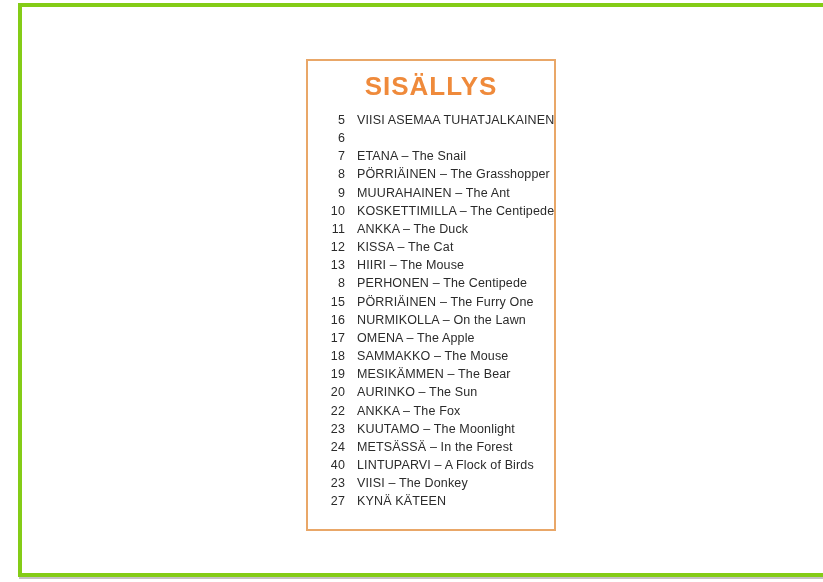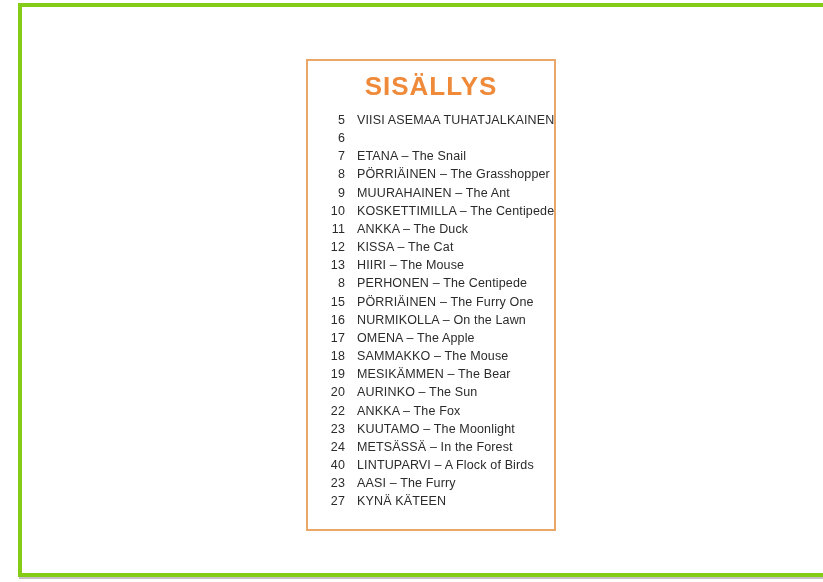--- a/index.html
+++ b/index.html
@@ -156,21 +156,21 @@
           <span class="toc-label">METSÄSSÄ – In the Forest</span>
         </div>
 
         <div class="toc-row">
           <span class="toc-num">40</span>
           <span class="toc-label">LINTUPARVI – A Flock of Birds</span>
         </div>
 
         <div class="toc-row">
           <span class="toc-num">23</span>
-          <span class="toc-label">AASI – The Furry</span>
+          <span class="toc-label">VIISI – The Donkey</span>
         </div>
 
         <div class="toc-row">
           <span class="toc-num">27</span>
           <span class="toc-label">KYNÄ KÄTEEN</span>
         </div>
       </div>
   </div>
 </div>
 

